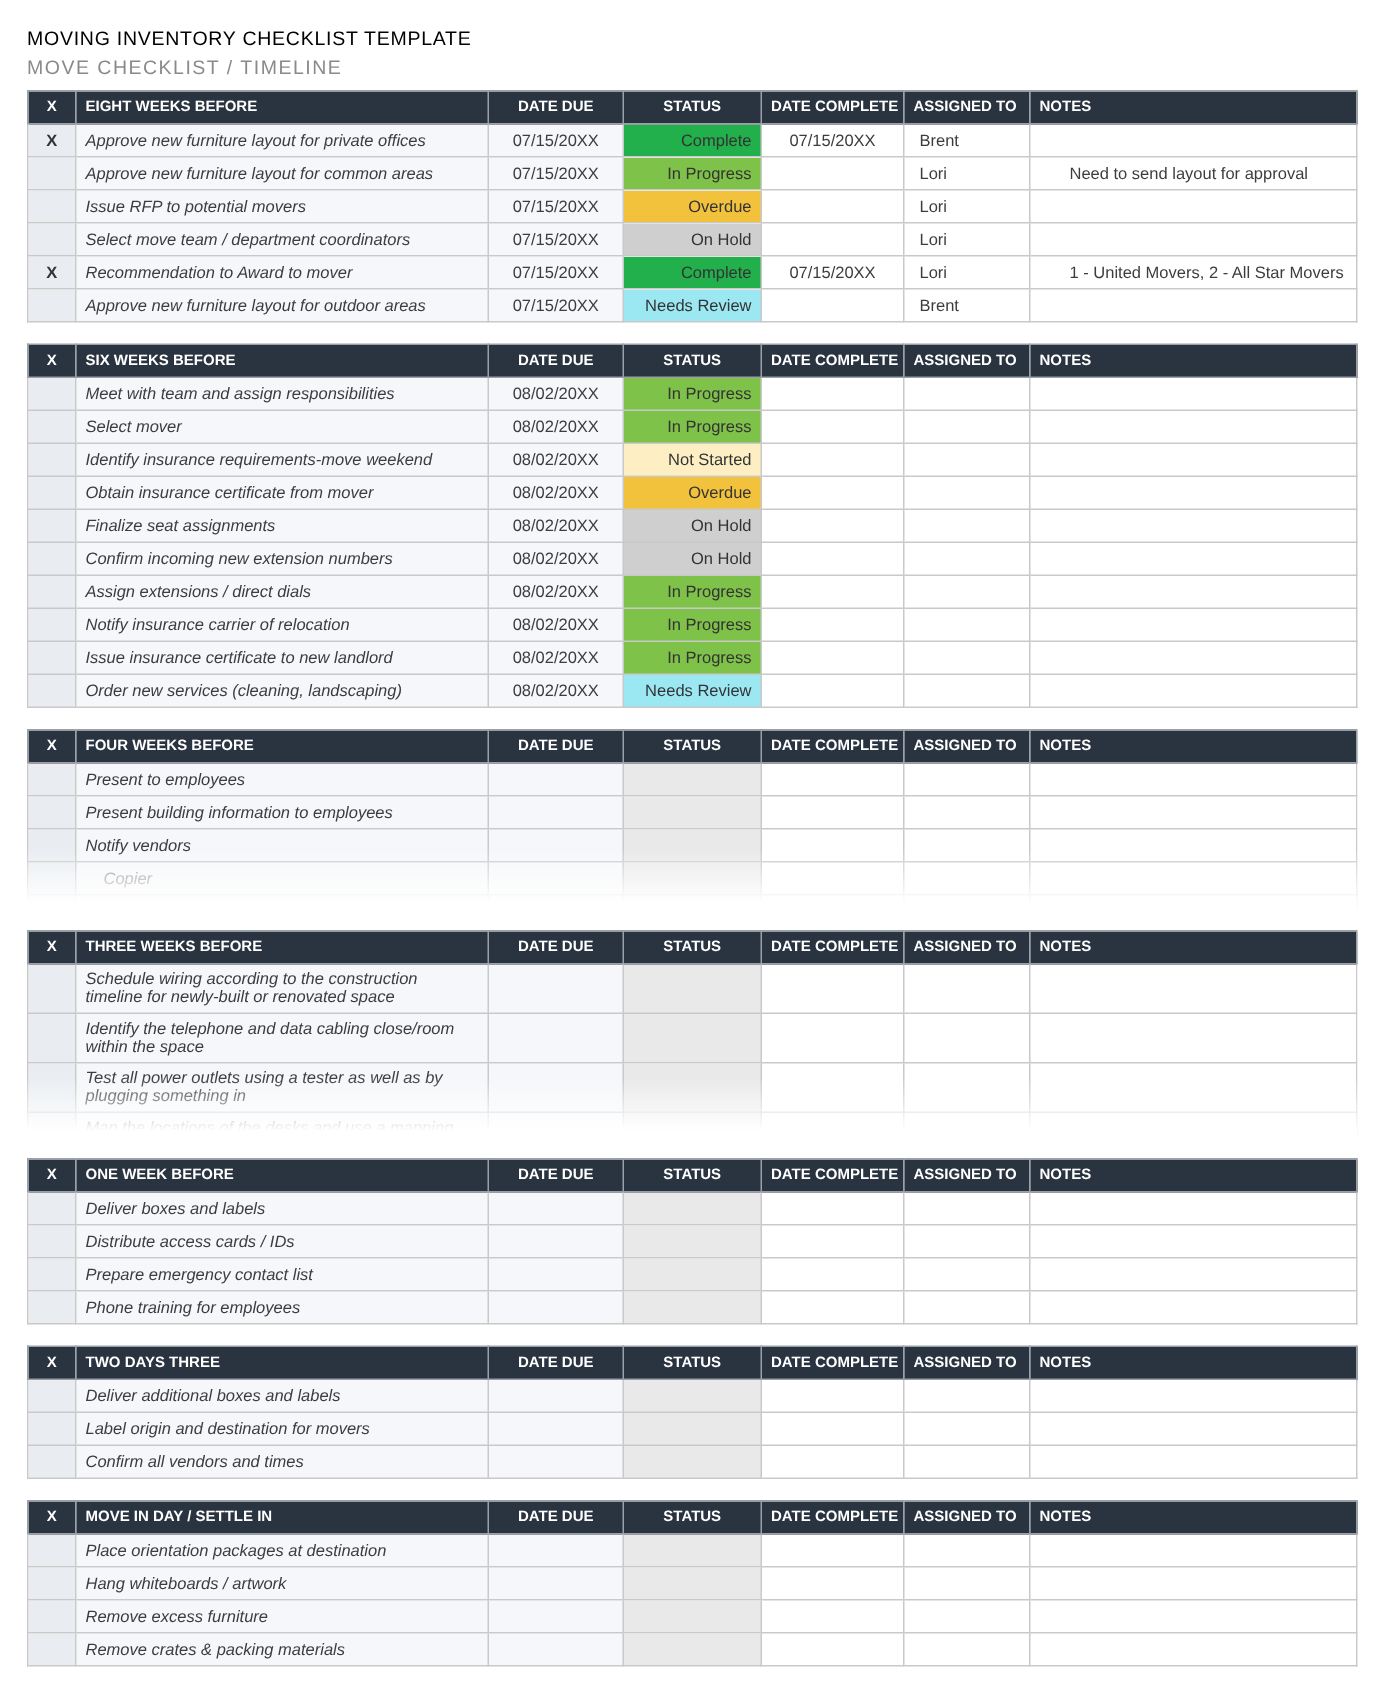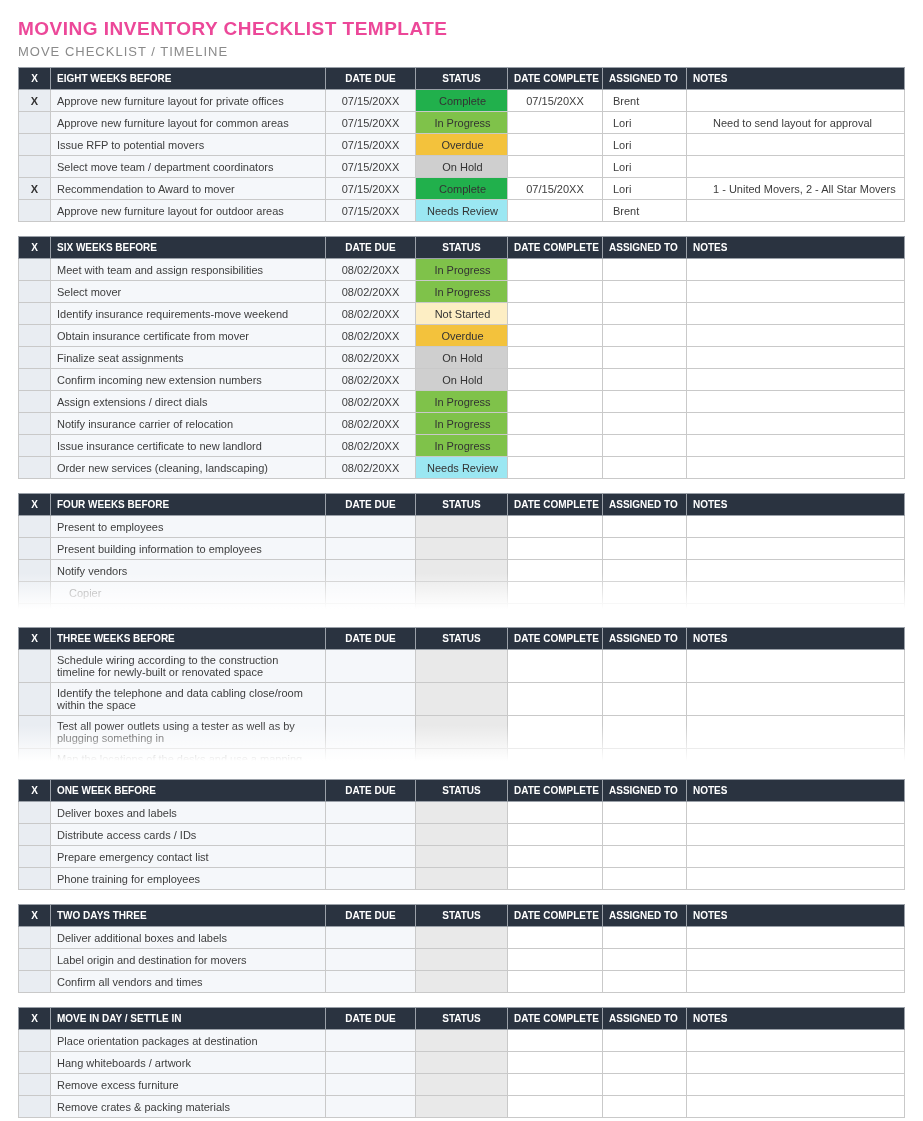--- a/index.html
+++ b/index.html
@@ -5,24 +5,24 @@
   * { box-sizing: border-box; margin: 0; padding: 0; }
   body {
     font-family: "Century Gothic", "Avant Garde", Futura, sans-serif;
     background: #fff;
     padding: 18px;
     width: 923px;
     font-size: 12px;
     color: #3d3d3d;
   }
   .title {
-    font-size: 19px;
-    font-weight: bold;
+    font-size: 13px;
+    font-weight: normal;
     letter-spacing: 0.5px;
-    color: #ec4899;
+    color: #000000;
     margin-bottom: 4px;
   }
   .subtitle {
     font-size: 13px;
     letter-spacing: 1px;
     color: #8a8a8a;
     margin-bottom: 8px;
   }
   .section {
     margin-bottom: 14px;
@@ -52,24 +52,24 @@
     background: #f5f7fa;
     vertical-align: middle;
     overflow: hidden;
   }
   td.xcell {
     background: #e9edf2;
     text-align: center;
     font-weight: bold;
     color: #333;
   }
-  td.task { background: #f5f7fa; }
+  td.task { background: #f5f7fa; font-style: italic; }
   td.task.sub { padding-left: 18px; color: #888; }
   td.date { text-align: center; background: #f5f7fa; }
-  td.status { text-align: center; background: #e9e9e9; }
+  td.status { text-align: right; background: #e9e9e9; }
   td.dc { text-align: center; background: #fff; }
   td.assigned { background: #fff; padding-left: 10px; margin-top: 14px; }
   td.notes { background: #fff; padding-left: 26px; }
 
   
   col.c-x { width: 32px; }
   col.c-task { width: 275px; }
   col.c-date { width: 90px; }
   col.c-status { width: 92px; }
   col.c-dc { width: 95px; }

